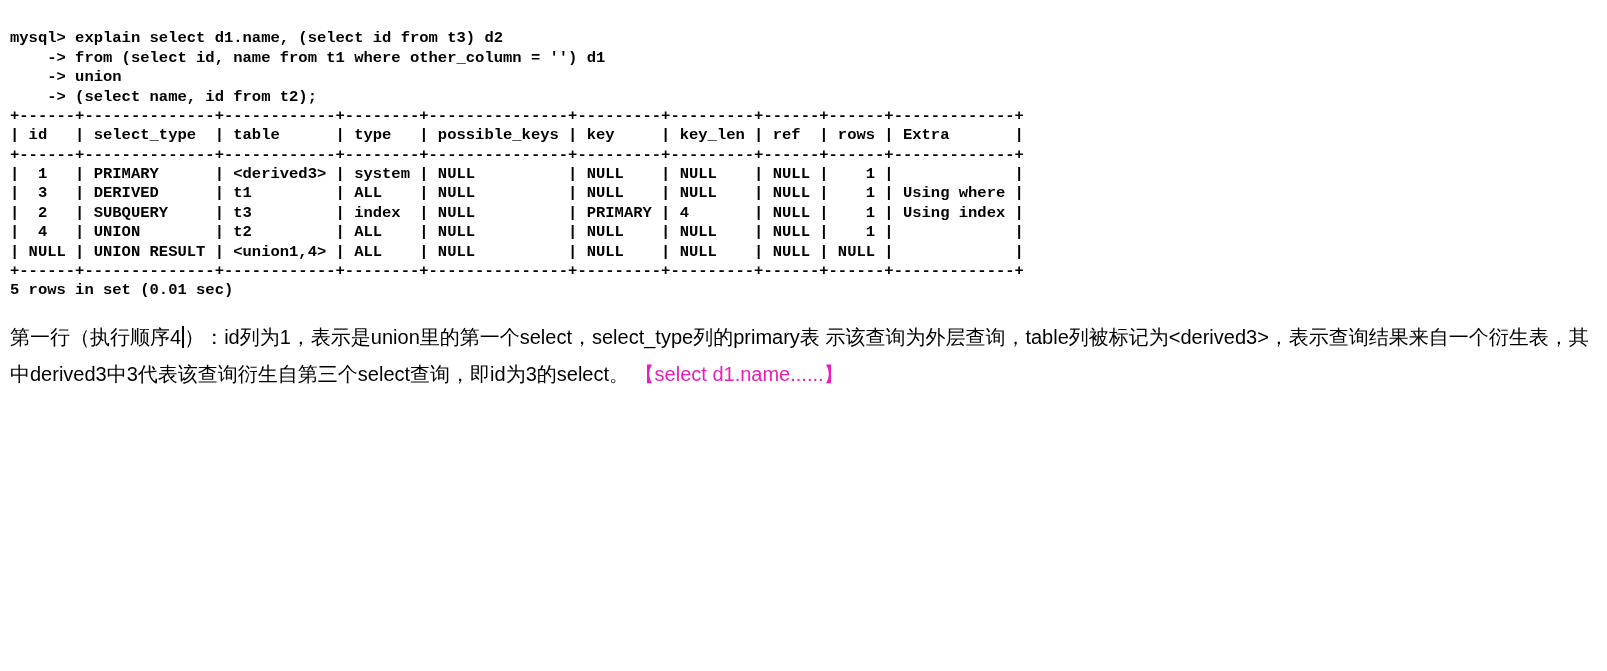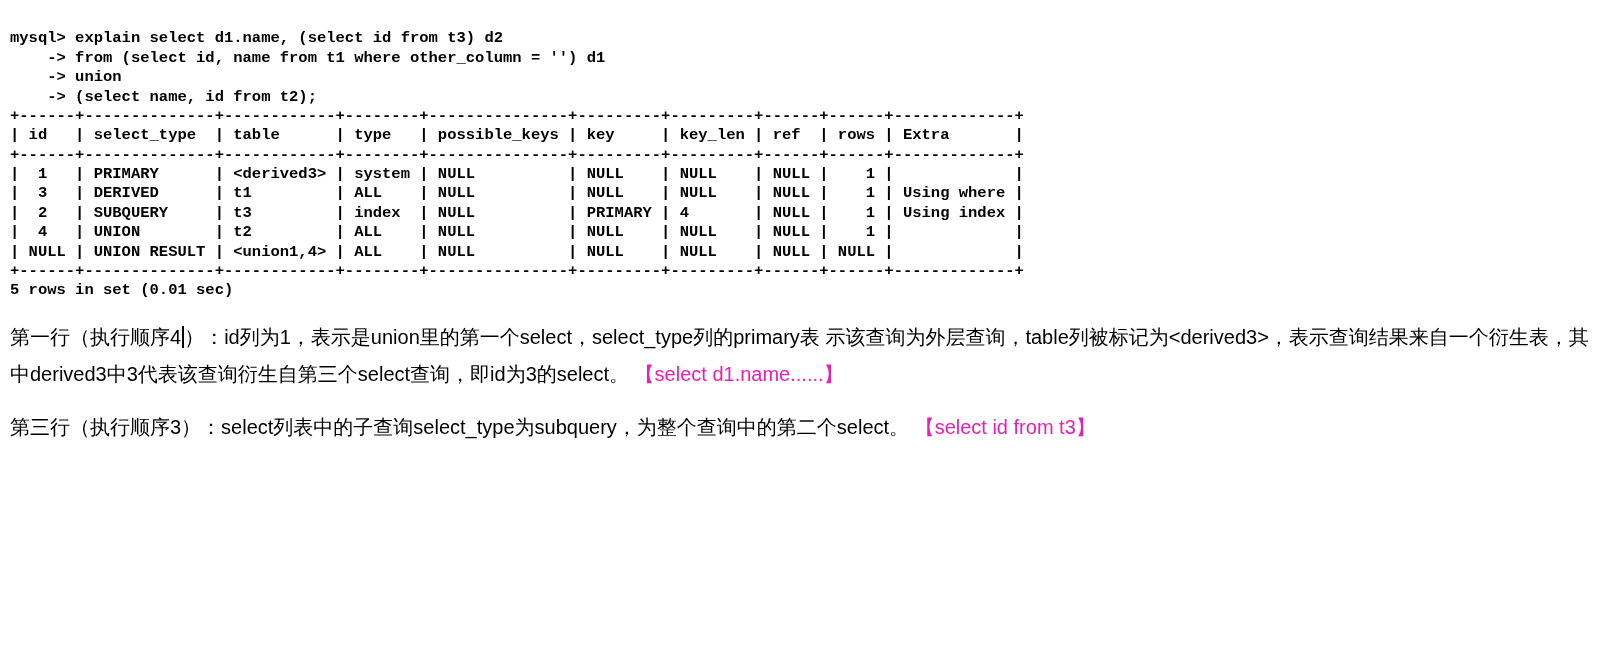--- a/index.html
+++ b/index.html
@@ -56,17 +56,13 @@
 <span>| NULL | UNION RESULT | &lt;union1,4&gt; | ALL    | NULL          | NULL    | NULL    | NULL | NULL |             |</span>
 <span>+------+--------------+------------+--------+---------------+---------+---------+------+------+-------------+</span>
 <span>5 rows in set (0.01 sec)</span>
 </div>
 
 <div class="explain">
   <p>
     <span>第一行（执行顺序4</span><span class="cursor"></span><span>）：id列为1，表示是union里的第一个select，select_type列的primary表 示该查询为外层查询，table列被标记为&lt;derived3&gt;，表示查询结果来自一个衍生表，其中derived3中3代表该查询衍生自第三个select查询，即id为3的select。</span>
     <span class="hl">【select d1.name......】</span>
   </p>
-  <p>
-    <span>第三行（执行顺序3）：select列表中的子查询select_type为subquery，为整个查询中的第二个select。</span>
-    <span class="hl">【select id from t3】</span>
-  </p>
 </div>
 
 </body></html>

